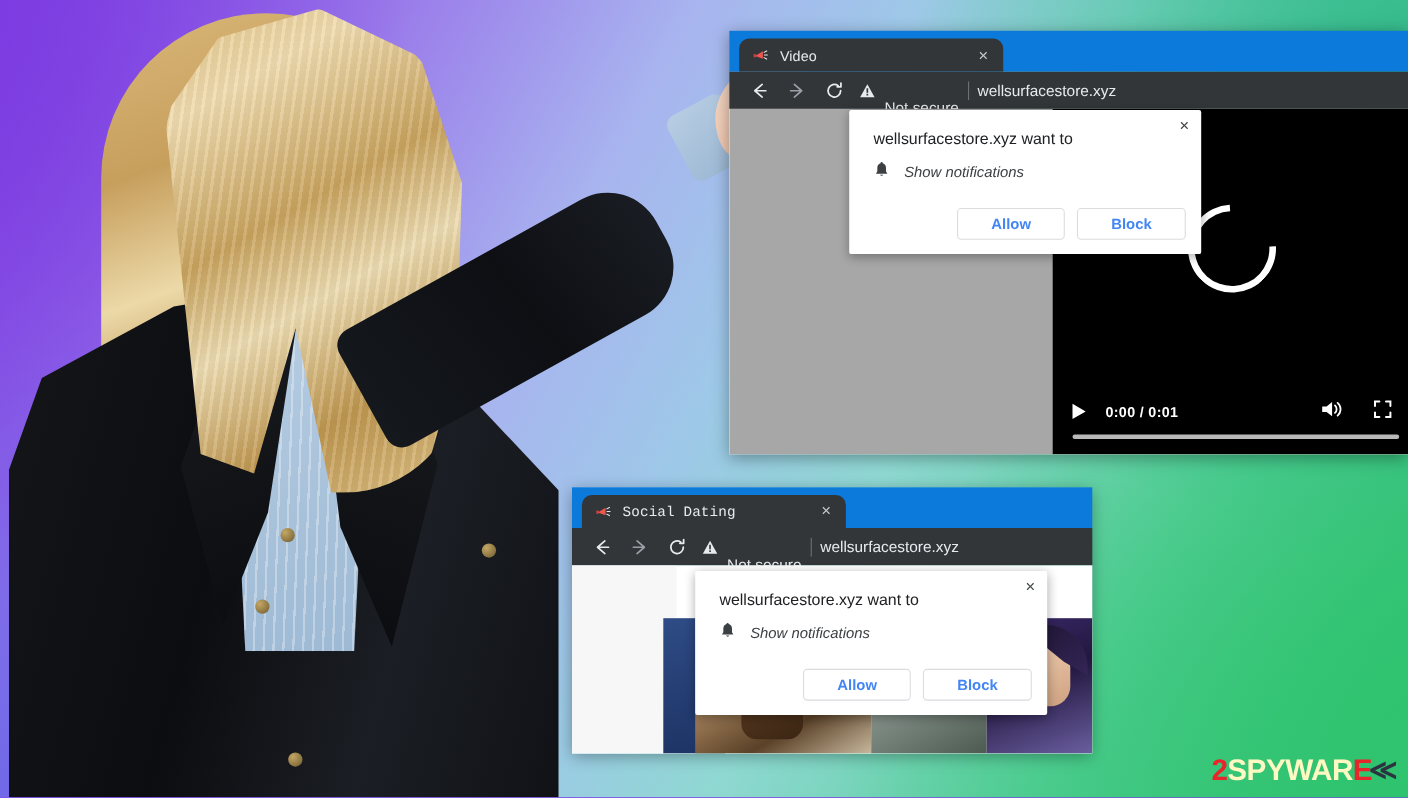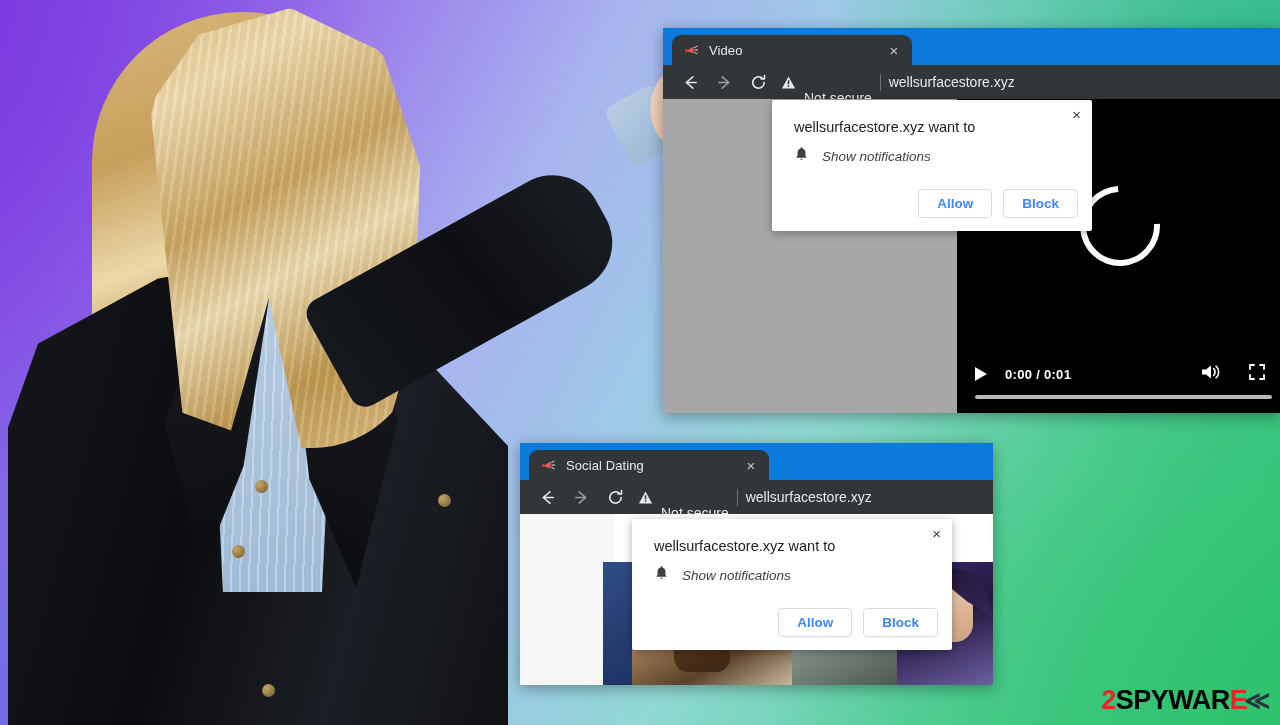--- a/index.html
+++ b/index.html
@@ -169,29 +169,29 @@
     color:#3c4043;cursor:pointer;line-height:1;}
   .perm-title{position:absolute;left:22px;top:19px;font-size:14.5px;
     color:#202124;white-space:nowrap;}
   .perm-row{position:absolute;left:22px;top:46px;display:flex;
     align-items:center;gap:13px;font-style:italic;}
   .perm-row span.lbl{font-size:13.5px;color:#3c4043;}
   .perm-actions{position:absolute;right:14px;bottom:13px;display:flex;gap:11px;}
   .perm-btn{
     border:1px solid #dadce0;background:#fff;border-radius:4px;
     color:#4285f4;font-size:13.5px;font-weight:bold;
-    padding:7px 18px;cursor:pointer;font-family:"Liberation Sans",sans-serif;
+    padding:7px 30px;cursor:pointer;font-family:"Liberation Sans",sans-serif;
     line-height:1;
   }
 
   
   .wm{position:absolute;right:10px;bottom:11px;display:flex;align-items:center;
     font-size:27px;font-weight:bold;letter-spacing:-.5px;line-height:1;}
   .wm .w2{color:#e8252a;}
-  .wm .wdark{color:#000000;text-align:center;}
+  .wm .wdark{color:#fef9c3;text-align:center;}
   .wm .wred{color:#e8252a;}
   .wm .wmark{color:#2b3340;font-size:25px;margin-left:-3px;}
 </style>
 </head>
 <body>
 
 <div id="stage">
 
   <div class="bg"></div>
 
@@ -315,21 +315,21 @@
       <span class="lbl">Show notifications</span>
     </span>
     <span class="perm-actions">
       <button class="perm-btn">Allow</button>
       <button class="perm-btn">Block</button>
     </span>
   </div>
 
   <div class="win" id="win2" style="left:520px;top:443px;width:473px;height:242px;">
 
-    <div class="win-titlebar" style="height:37px;">
+    <div class="win-titlebar" style="height:37px;font-family:Liberation Mono, monospace;">
       <div class="tab" style="width:240px;">
         <span class="tab-fav">
           <svg width="16" height="16" viewBox="0 0 16 16">
             <path d="M2.5 9 L9.5 4.5 L9.5 11.5 Z" fill="#f0564f"></path>
             <rect x="1" y="7" width="2.5" height="3.2" rx="1" fill="#c9413c"></rect>
             <path d="M10.6 5.6 L13 4.3 M10.9 8 L13.6 8 M10.6 10.4 L13 11.7" stroke="#e9e9e9" stroke-width="1" stroke-linecap="round" fill="none"></path>
           </svg>
         </span>
         <span class="tab-title">Social Dating</span>
         <span class="tab-close">×</span>

